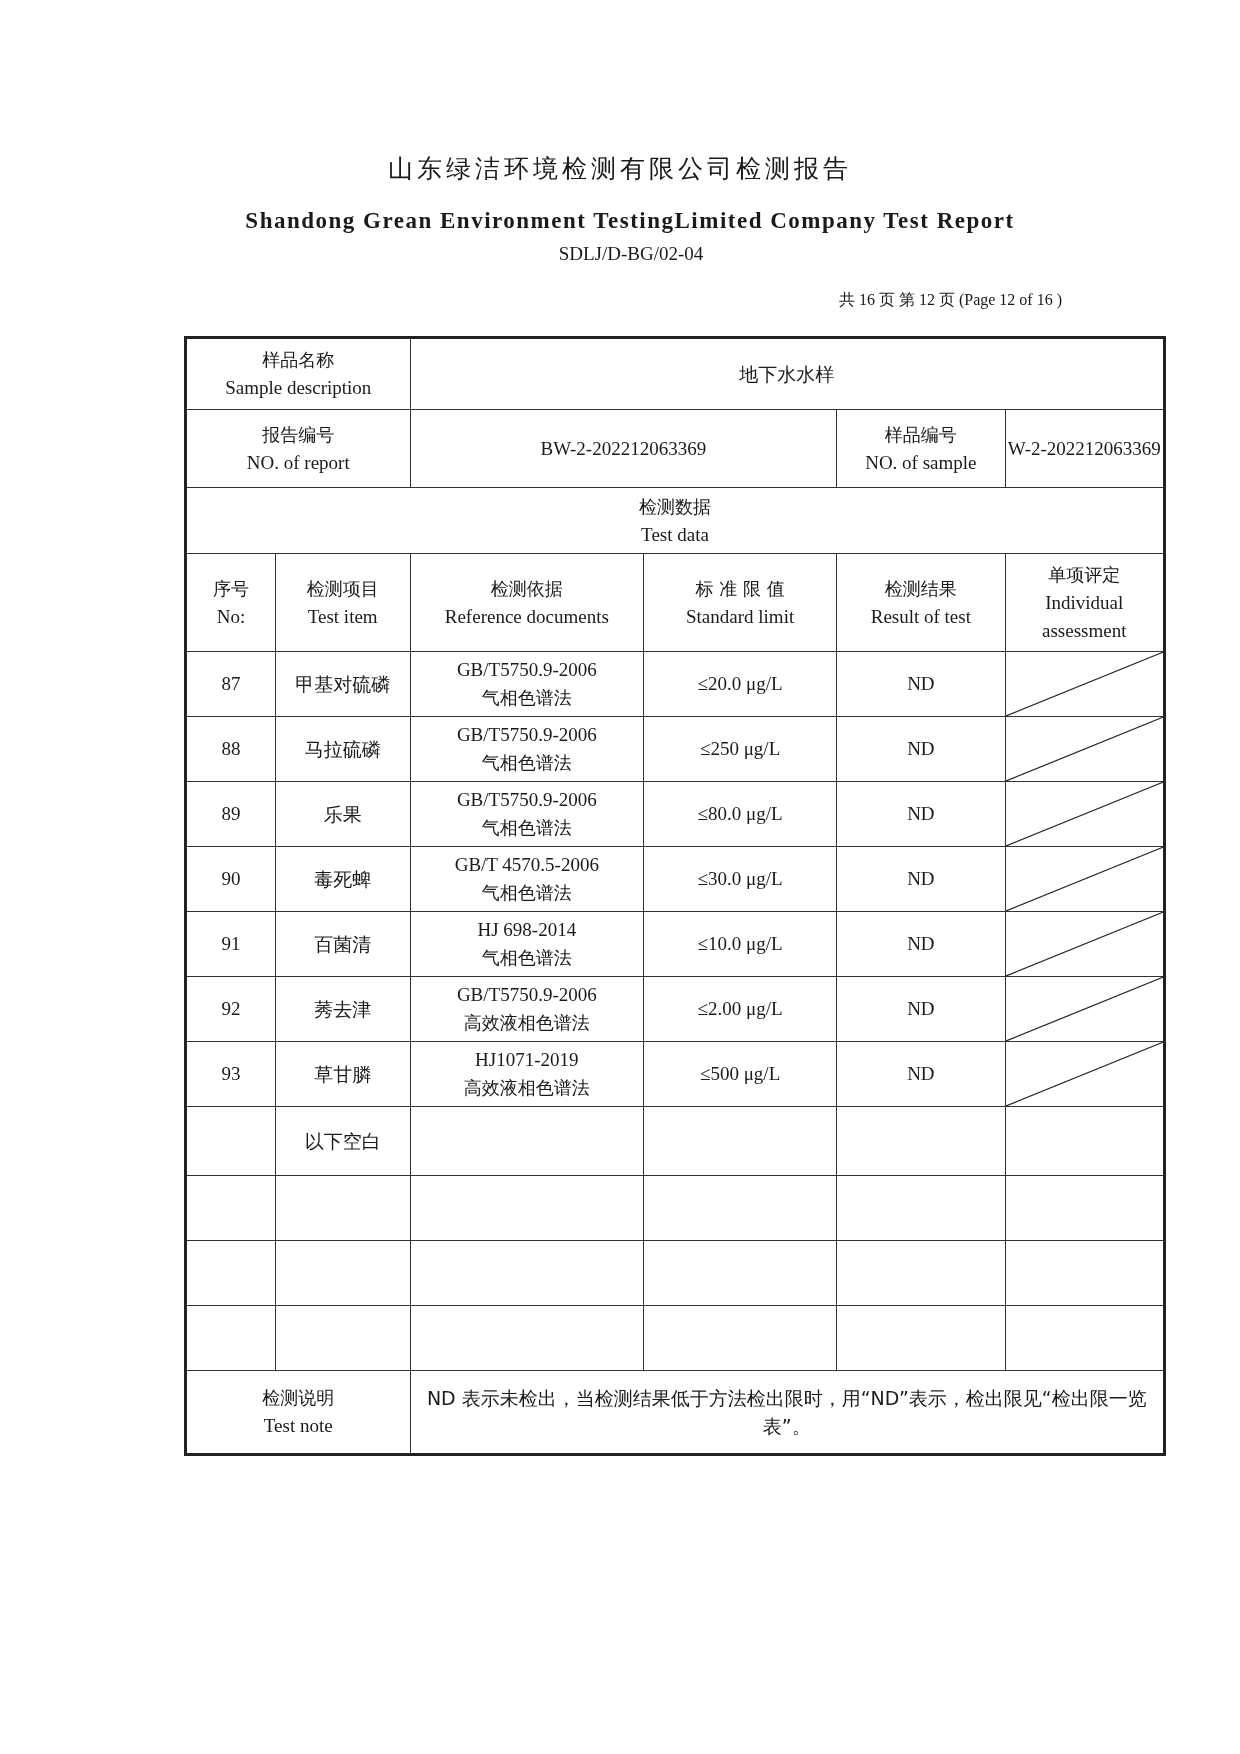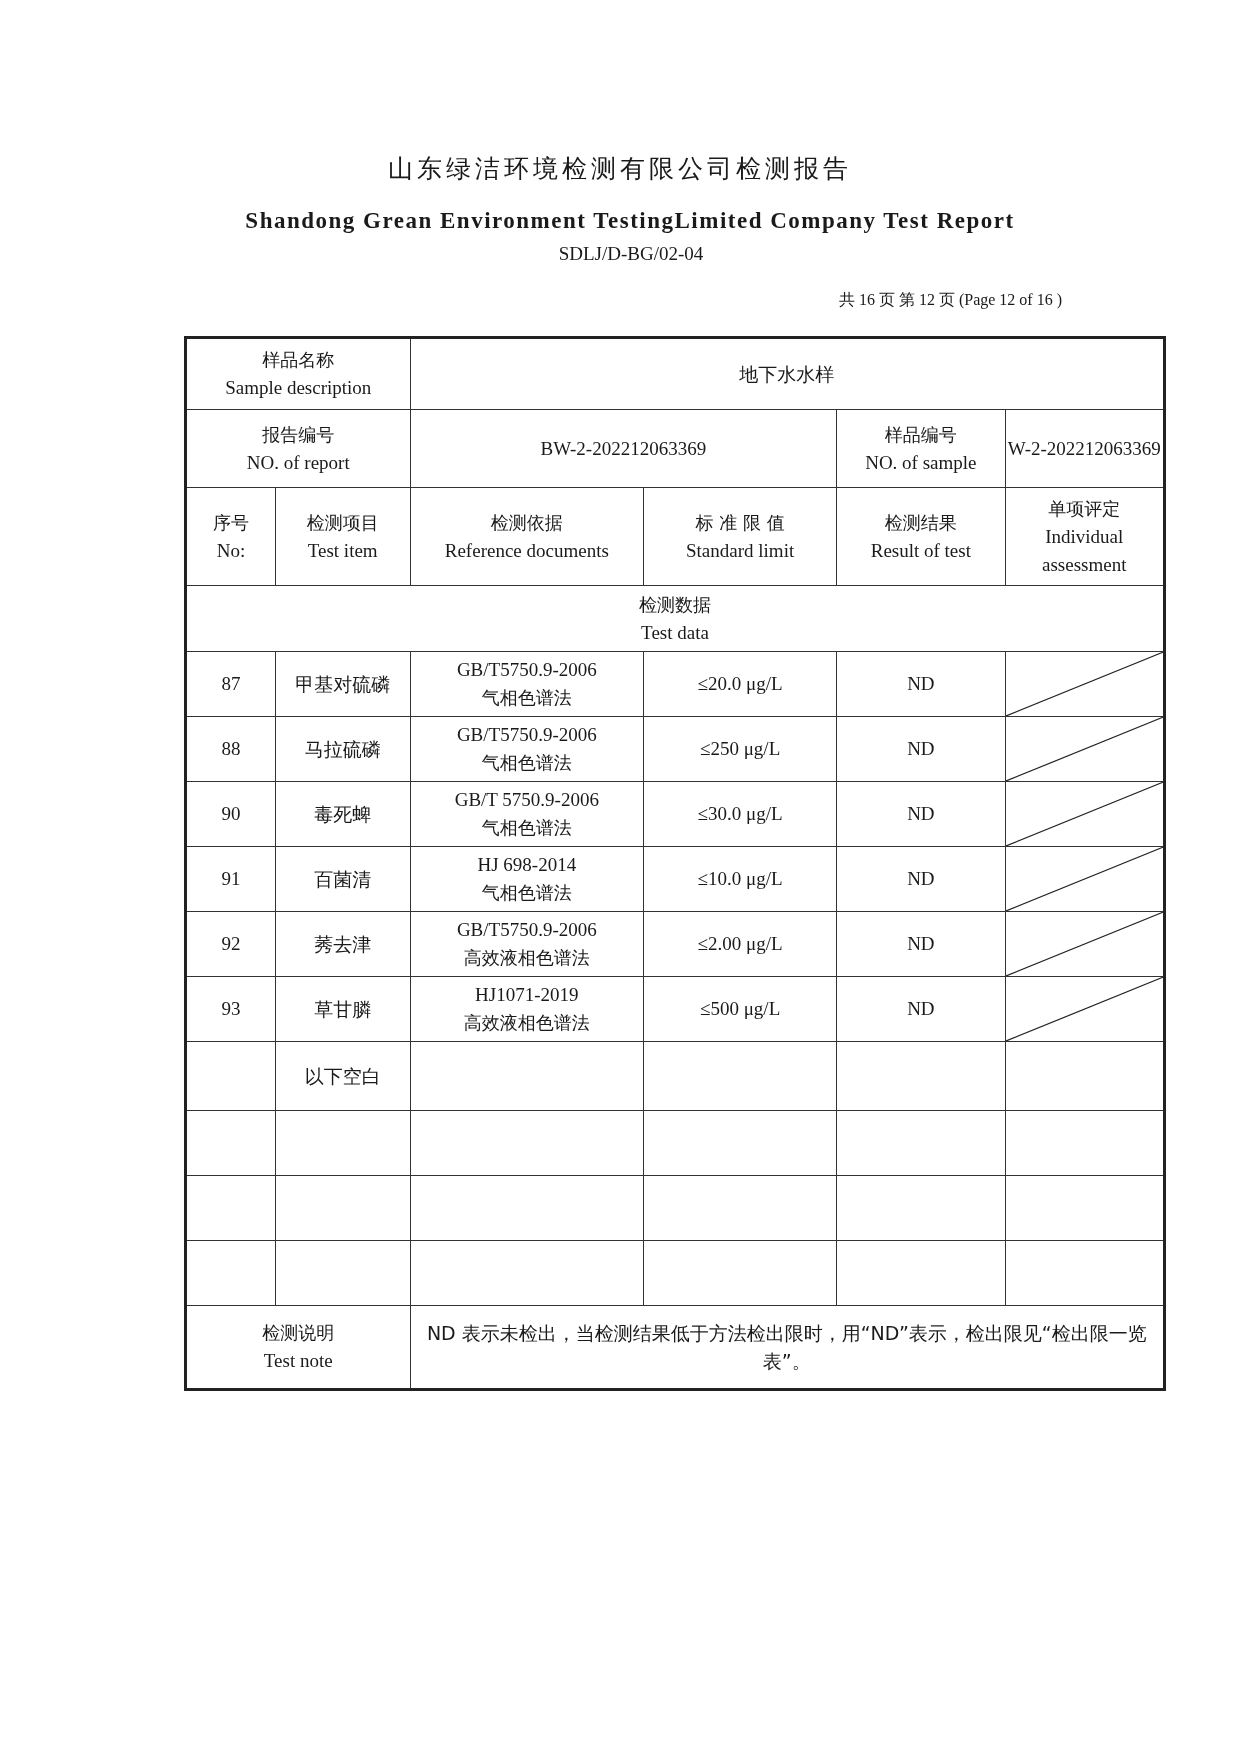--- a/index.html
+++ b/index.html
@@ -53,55 +53,55 @@
       <div>NO. of report</div>
     </td>
     <td colspan="2">BW-2-202212063369</td>
     <td>
       <div class="cn">样品编号</div>
       <div>NO. of sample</div>
     </td>
     <td>W-2-202212063369</td>
   </tr>
 
-  <tr style="height:98px">
-    <td>
-      <div class="cn">序号</div>
-      <div>No:</div>
-    </td>
-    <td>
-      <div class="cn">检测项目</div>
-      <div>Test item</div>
-    </td>
-    <td>
-      <div class="cn">检测依据</div>
-      <div>Reference documents</div>
-    </td>
-    <td>
-      <div class="cn">标 准 限 值</div>
-      <div>Standard limit</div>
-    </td>
-    <td>
-      <div class="cn">检测结果</div>
-      <div>Result of test</div>
-    </td>
-    <td>
-      <div class="cn">单项评定</div>
-      <div>Individual</div>
-      <div>assessment</div>
-    </td>
-  </tr>
-
   <tr style="height:66px">
     <td colspan="6">
       <div class="cn">检测数据</div>
       <div>Test data</div>
     </td>
   </tr>
 
+  <tr style="height:98px">
+    <td>
+      <div class="cn">序号</div>
+      <div>No:</div>
+    </td>
+    <td>
+      <div class="cn">检测项目</div>
+      <div>Test item</div>
+    </td>
+    <td>
+      <div class="cn">检测依据</div>
+      <div>Reference documents</div>
+    </td>
+    <td>
+      <div class="cn">标 准 限 值</div>
+      <div>Standard limit</div>
+    </td>
+    <td>
+      <div class="cn">检测结果</div>
+      <div>Result of test</div>
+    </td>
+    <td>
+      <div class="cn">单项评定</div>
+      <div>Individual</div>
+      <div>assessment</div>
+    </td>
+  </tr>
+
   <tr style="height:65px">
     <td>87</td>
     <td class="cn">甲基对硫磷</td>
     <td>
           <div>GB/T5750.9-2006</div>
           <div class="cn">气相色谱法</div>
         </td>
     <td>≤20.0 μg/L</td>
     <td>ND</td>
     <td>
@@ -123,24 +123,41 @@
     <td>ND</td>
     <td>
           <div class="diag">
             <svg viewBox="0 0 100 100" preserveAspectRatio="none">
               <line x1="0" y1="100" x2="100" y2="0" stroke="#222" stroke-width="1.2" vector-effect="non-scaling-stroke"></line>
             </svg>
           </div>
         </td>
   </tr>
   <tr style="height:65px">
+    <td>89</td>
+    <td class="cn">乐果</td>
+    <td>
+          <div>GB/T5750.9-2006</div>
+          <div class="cn">气相色谱法</div>
+        </td>
+    <td>≤80.0 μg/L</td>
+    <td>ND</td>
+    <td>
+          <div class="diag">
+            <svg viewBox="0 0 100 100" preserveAspectRatio="none">
+              <line x1="0" y1="100" x2="100" y2="0" stroke="#222" stroke-width="1.2" vector-effect="non-scaling-stroke"></line>
+            </svg>
+          </div>
+        </td>
+  </tr>
+  <tr style="height:65px">
     <td>90</td>
     <td class="cn">毒死蜱</td>
     <td>
-          <div>GB/T 5750.9-2006</div>
+          <div>GB/T 4570.5-2006</div>
           <div class="cn">气相色谱法</div>
         </td>
     <td>≤30.0 μg/L</td>
     <td>ND</td>
     <td>
           <div class="diag">
             <svg viewBox="0 0 100 100" preserveAspectRatio="none">
               <line x1="0" y1="100" x2="100" y2="0" stroke="#222" stroke-width="1.2" vector-effect="non-scaling-stroke"></line>
             </svg>
           </div>

